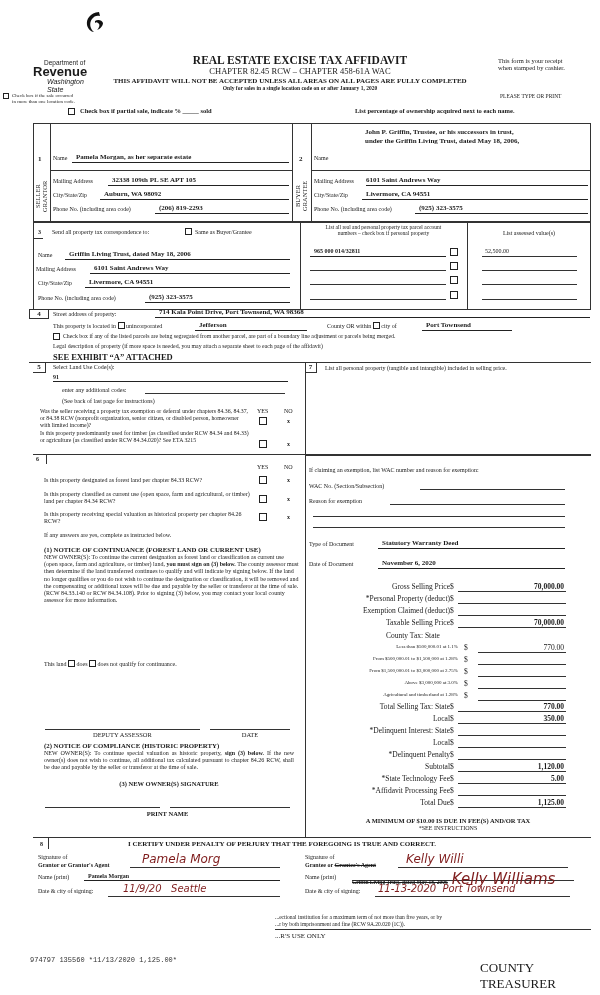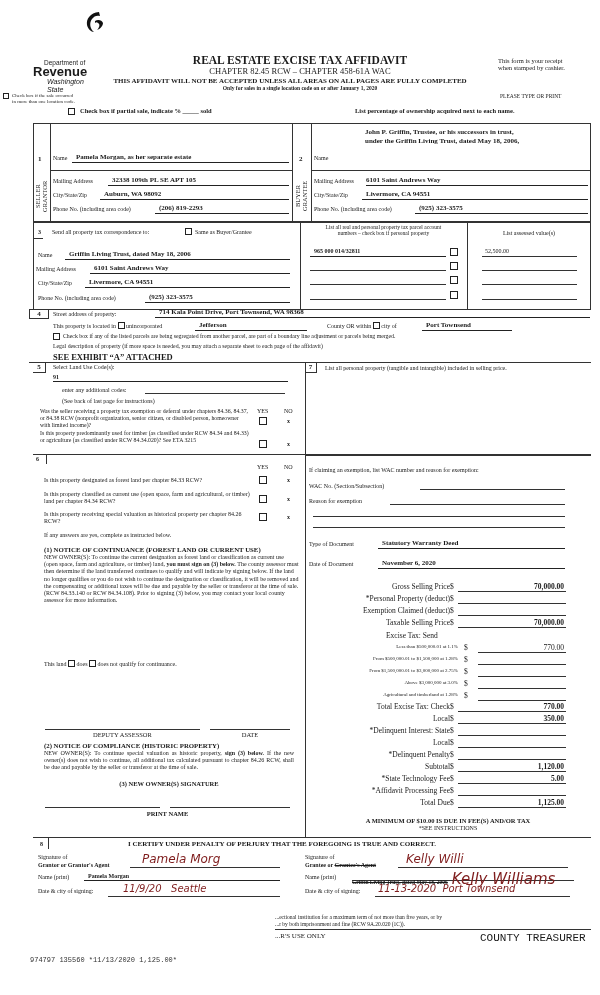--- a/index.html
+++ b/index.html
@@ -265,21 +265,21 @@
 <div class="money-row" style="top:606px;">
   <span class="lbl">Exemption Claimed (deduct)</span>
   <span class="dol">$</span>
   <span class="val"></span>
 </div>
 <div class="money-row" style="top:618px;">
   <span class="lbl">Taxable Selling Price</span>
   <span class="dol">$</span>
   <span class="val">70,000.00</span>
 </div>
-<div class="abs" style="left:386px; top:631px; font-size:7.5px;">Excise Tax:  Send</div>
+<div class="abs" style="left:386px; top:631px; font-size:7.5px;">County Tax:  State</div>
 
 <div class="money-row small" style="top:643px;">
   <span class="lbl">Less than $500,000.01 at 1.1%</span>
   <span class="dol">$</span>
   <span class="val">770.00</span>
 </div>
 <div class="money-row small" style="top:655px;">
   <span class="lbl">From $500,000.01 to $1,500,000 at 1.28%</span>
   <span class="dol">$</span>
   <span class="val"></span>
@@ -294,21 +294,21 @@
   <span class="dol">$</span>
   <span class="val"></span>
 </div>
 <div class="money-row small" style="top:691px;">
   <span class="lbl">Agricultural and timberland at 1.28%</span>
   <span class="dol">$</span>
   <span class="val"></span>
 </div>
 
 <div class="money-row" style="top:702px;">
-  <span class="lbl">Total Excise Tax: Check</span>
+  <span class="lbl">Total Selling Tax: State</span>
   <span class="dol">$</span>
   <span class="val">770.00</span>
 </div>
 <div class="money-row" style="top:714px;">
   <span class="lbl">Local</span>
   <span class="dol">$</span>
   <span class="val">350.00</span>
 </div>
 <div class="money-row" style="top:726px;">
   <span class="lbl">*Delinquent Interest: State</span>
@@ -376,15 +376,15 @@
 </div>
 <div class="abs t6" style="left:305px; top:888px;">Date &amp; city of signing:</div>
 <div class="abs hand line" style="left:375px; top:883px; width:195px; font-size:10px; padding-left:3px; height:14px; white-space:pre;">11-13-2020  Port Townsend</div>
 
 <div class="abs" style="left:275px; top:914px; font-size:5.5px; line-height:7px;">
   <div>...ectional institution for a maximum term of not more than five years, or by</div>
   <div>...r by both imprisonment and fine (RCW 9A.20.020 (1C)).</div>
 </div>
 <div class="hl" style="left:275px; top:929px; width:316px;"></div>
 <div class="abs" style="left:275px; top:932px; font-size:7px;">...R'S USE ONLY</div>
-<div class="abs" style="left:480px; top:932px; font-size:11px;font-family:Liberation Mono, monospace;">COUNTY TREASURER</div>
+<div class="abs" style="left:480px; top:960px; font-size:13px;">COUNTY TREASURER</div>
 
 <div class="abs mono" style="left:30px; top:956px; font-size:7px; color:#333;">974797 135560 *11/13/2020 1,125.00*</div>
 
 </body></html>

